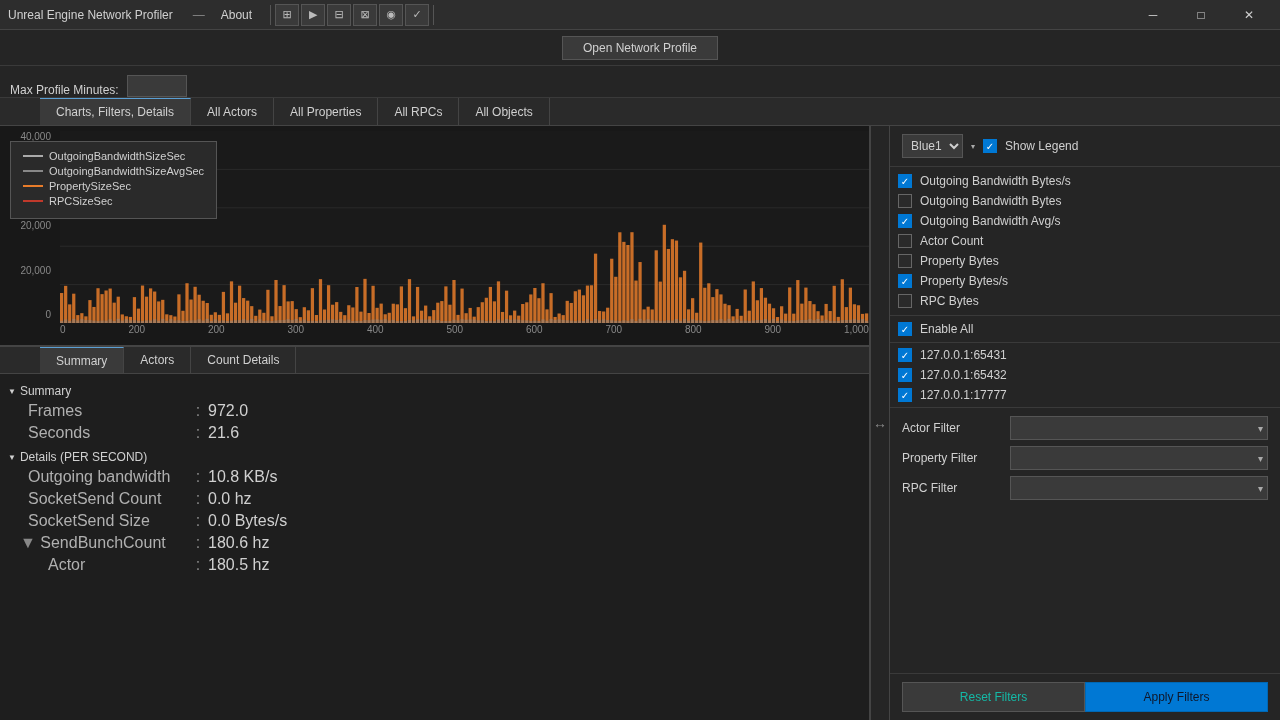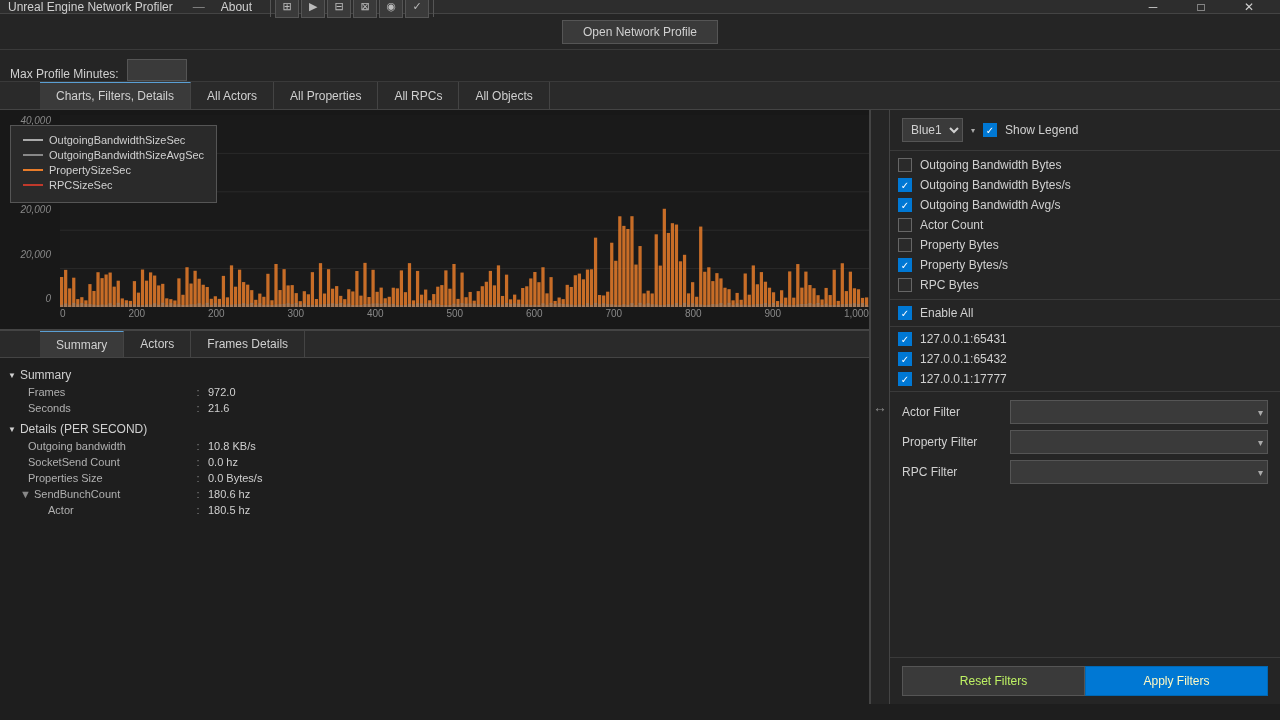--- a/index.html
+++ b/index.html
@@ -1,19 +1,19 @@
 <!DOCTYPE html>
 <html><head>
   <meta charset="utf-8">
   <style>
     * { box-sizing: border-box; margin: 0; padding: 0; }
     body { background: #1e1e1e; color: #d0d0d0; font-family: 'Segoe UI', Arial, sans-serif; font-size: 12px; width: 1280px; height: 720px; overflow: hidden; }
     
     
-    .titlebar { display: flex; align-items: center; height: 14px; background: #2d2d2d; padding: 0 8px; border-bottom: 1px solid #444; }
+    .titlebar { display: flex; align-items: center; height: 30px; background: #2d2d2d; padding: 0 8px; border-bottom: 1px solid #444; }
     .titlebar-title { color: #d0d0d0; font-size: 12px; margin-right: 20px; }
     .titlebar-menu { color: #d0d0d0; font-size: 12px; cursor: pointer; padding: 2px 8px; }
     .titlebar-controls { margin-left: auto; display: flex; gap: 2px; }
     .titlebar-btn { width: 46px; height: 30px; background: transparent; border: none; color: #d0d0d0; cursor: pointer; font-size: 12px; display: flex; align-items: center; justify-content: center; }
     .toolbar-icons { display: flex; align-items: center; gap: 2px; margin: 0 8px; }
     .toolbar-icon { width: 24px; height: 22px; background: #3a3a3a; border: 1px solid #555; display: flex; align-items: center; justify-content: center; cursor: pointer; font-size: 11px; color: #bbb; }
     .toolbar-sep { width: 1px; height: 20px; background: #555; margin: 0 2px; }
 
     
     .main-toolbar { height: 36px; background: #252525; display: flex; align-items: center; padding: 0 8px; border-bottom: 1px solid #3a3a3a; }
@@ -46,42 +46,42 @@
     .resize-handle { width: 20px; display: flex; align-items: center; justify-content: center; cursor: col-resize; background: #252525; border-left: 1px solid #444; border-right: 1px solid #444; }
 
     
     .bottom-tabs-header { display: flex; height: 28px; background: #2a2a2a; border-bottom: 1px solid #444; border-top: 1px solid #444; }
     .bottom-content { flex: 1; overflow-y: auto; background: #1e1e1e; padding: 4px 0; }
 
     
     .summary-section { padding: 4px 8px; }
     .section-header { display: flex; align-items: center; gap: 4px; color: #d0d0d0; font-size: 12px; padding: 2px 0; cursor: pointer; }
     .section-rows { padding-left: 20px; }
-    .data-row { display: flex; padding: 2px 0; font-size: 11px; }
+    .data-row { display: flex; padding: 2px 0; font-size: 16px; }
     .data-label { width: 160px; color: #b0b0b0; }
     .data-sep { width: 20px; color: #888; text-align: center; }
     .data-value { color: #d0d0d0; }
     .color-select { background: #3a3a3a; border: 1px solid #555; color: #d0d0d0; padding: 2px 4px; font-size: 12px; height: 24px; }
     .show-legend-label { display: flex; align-items: center; gap: 4px; font-size: 12px; }
     
     
     .checkbox-row { display: flex; align-items: center; gap: 8px; padding: 3px 8px; cursor: pointer; }
     .cb { width: 14px; height: 14px; border: 1px solid #666; background: #2a2a2a; display: flex; align-items: center; justify-content: center; flex-shrink: 0; }
     .cb.checked { background: #0078d4; border-color: #0078d4; }
     .cb.checked::after { content: '✓'; color: white; font-size: 10px; }
     .cb-label { font-size: 12px; color: #d0d0d0; }
     .filter-row { display: flex; align-items: center; margin-bottom: 6px; gap: 8px; }
     .filter-label { width: 100px; font-size: 12px; color: #d0d0d0; flex-shrink: 0; }
     .filter-dropdown { flex: 1; background: #3a3a3a; border: 1px solid #555; color: #d0d0d0; height: 24px; padding: 0 4px; font-size: 12px; display: flex; align-items: center; justify-content: space-between; cursor: pointer; }
     
     
     .filter-buttons { display: flex; gap: 0; padding: 8px 12px; border-top: 1px solid #3a3a3a; }
-    .filter-btn { flex: 1; height: 30px; background: #3a3a3a; border: 1px solid #555; color: #bef264; font-size: 12px; cursor: pointer; }
-    .filter-btn.apply { background: #0078d4; border-color: #0068b4; color: #fef9c3; }
-    .y-axis { position: absolute; left: 0; top: 5px; bottom: 25px; width: 55px; display: flex; flex-direction: column; justify-content: space-between; align-items: flex-end; padding-right: 4px; font-style: italic; }
+    .filter-btn { flex: 1; height: 30px; background: #3a3a3a; border: 1px solid #555; color: #14b8a6; font-size: 12px; cursor: pointer; }
+    .filter-btn.apply { background: #0078d4; border-color: #0068b4; color: #0f172a; }
+    .y-axis { position: absolute; left: 0; top: 5px; bottom: 25px; width: 55px; display: flex; flex-direction: column; justify-content: space-between; align-items: flex-end; padding-right: 4px; }
     .y-label { font-size: 10px; color: #888; }
     .x-axis { position: absolute; bottom: 0; left: 60px; right: 0; height: 25px; display: flex; justify-content: space-between; padding: 4px 0 0 0; }
     .x-label { font-size: 10px; color: #888; text-align: center; }
 
     .chevron { font-size: 8px; }
     
     .dropdown-arrow { font-size: 10px; color: #aaa; }
 
     
     ::-webkit-scrollbar { width: 8px; }
@@ -605,21 +605,21 @@
     </div>
 
     <div class="bottom-tabs-header">
       <div class="tab-item active">
         <span>Summary</span>
       </div>
       <div class="tab-item">
         <span>Actors</span>
       </div>
       <div class="tab-item">
-        <span>Frames Details</span>
+        <span>Count Details</span>
       </div>
     </div>
 
     <div class="bottom-content">
       <div class="summary-section">
 
         <div class="section-header">
           <span class="chevron">▼</span>
           <span>Summary</span>
         </div>
@@ -645,21 +645,21 @@
             <span class="data-label">Outgoing bandwidth</span>
             <span class="data-sep">:</span>
             <span class="data-value">10.8 KB/s</span>
           </div>
           <div class="data-row">
             <span class="data-label">SocketSend Count</span>
             <span class="data-sep">:</span>
             <span class="data-value">0.0 hz</span>
           </div>
           <div class="data-row">
-            <span class="data-label">Properties Size</span>
+            <span class="data-label">SocketSend Size</span>
             <span class="data-sep">:</span>
             <span class="data-value">0.0 Bytes/s</span>
           </div>
           <div class="data-row">
             <span class="data-label" style="margin-left: -8px; width: 168px;">
               <span style="color:#888;">▼</span>&nbsp;<span>SendBunchCount</span>
             </span>
             <span class="data-sep">:</span>
             <span class="data-value">180.6 hz</span>
           </div>
@@ -684,26 +684,26 @@
       <select class="color-select">
         <option>Blue1</option>
       </select>
       <span class="chevron" style="color:#aaa;">▾</span>
       <div class="cb checked"></div>
       <span class="show-legend-label">Show Legend</span>
     </div>
 
     <div style="border-bottom: 1px solid #3a3a3a; padding: 4px 0;">
       <div class="checkbox-row">
+        <div class="cb checked"></div>
+        <span class="cb-label">Outgoing Bandwidth Bytes/s</span>
+      </div>
+      <div class="checkbox-row">
         <div class="cb"></div>
         <span class="cb-label">Outgoing Bandwidth Bytes</span>
-      </div>
-      <div class="checkbox-row">
-        <div class="cb checked"></div>
-        <span class="cb-label">Outgoing Bandwidth Bytes/s</span>
       </div>
       <div class="checkbox-row">
         <div class="cb checked"></div>
         <span class="cb-label">Outgoing Bandwidth Avg/s</span>
       </div>
       <div class="checkbox-row">
         <div class="cb"></div>
         <span class="cb-label">Actor Count</span>
       </div>
       <div class="checkbox-row">

